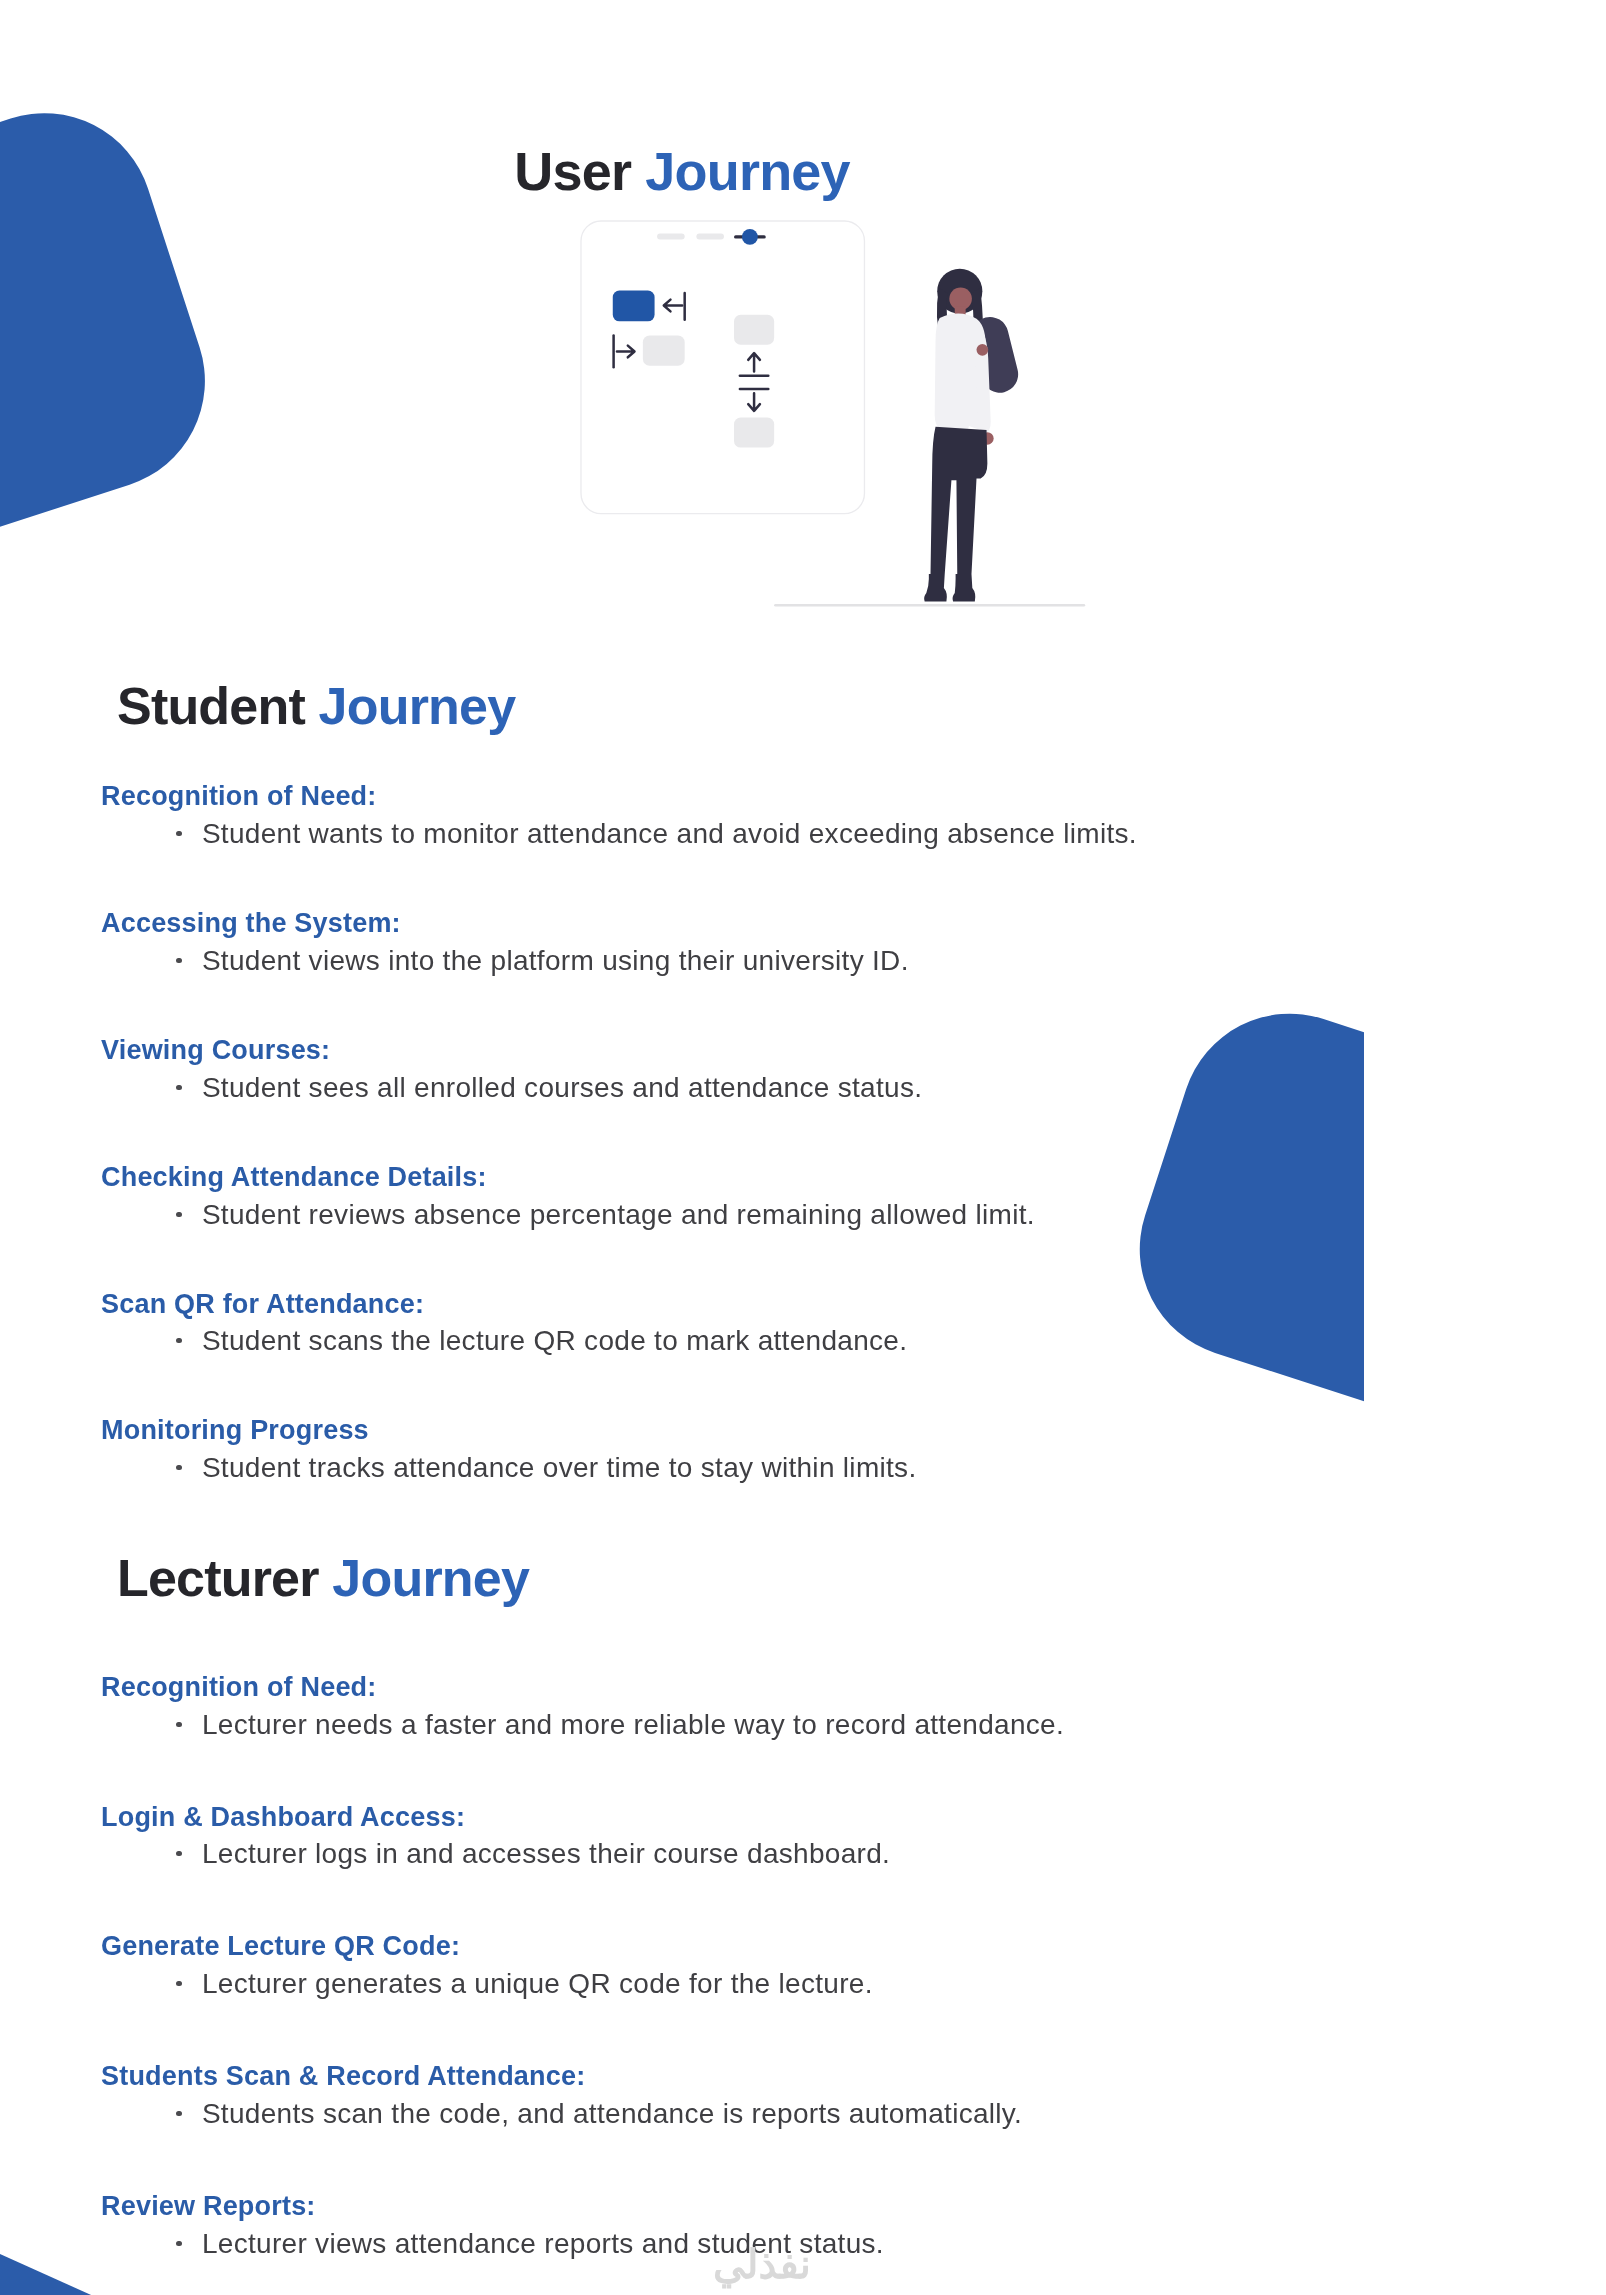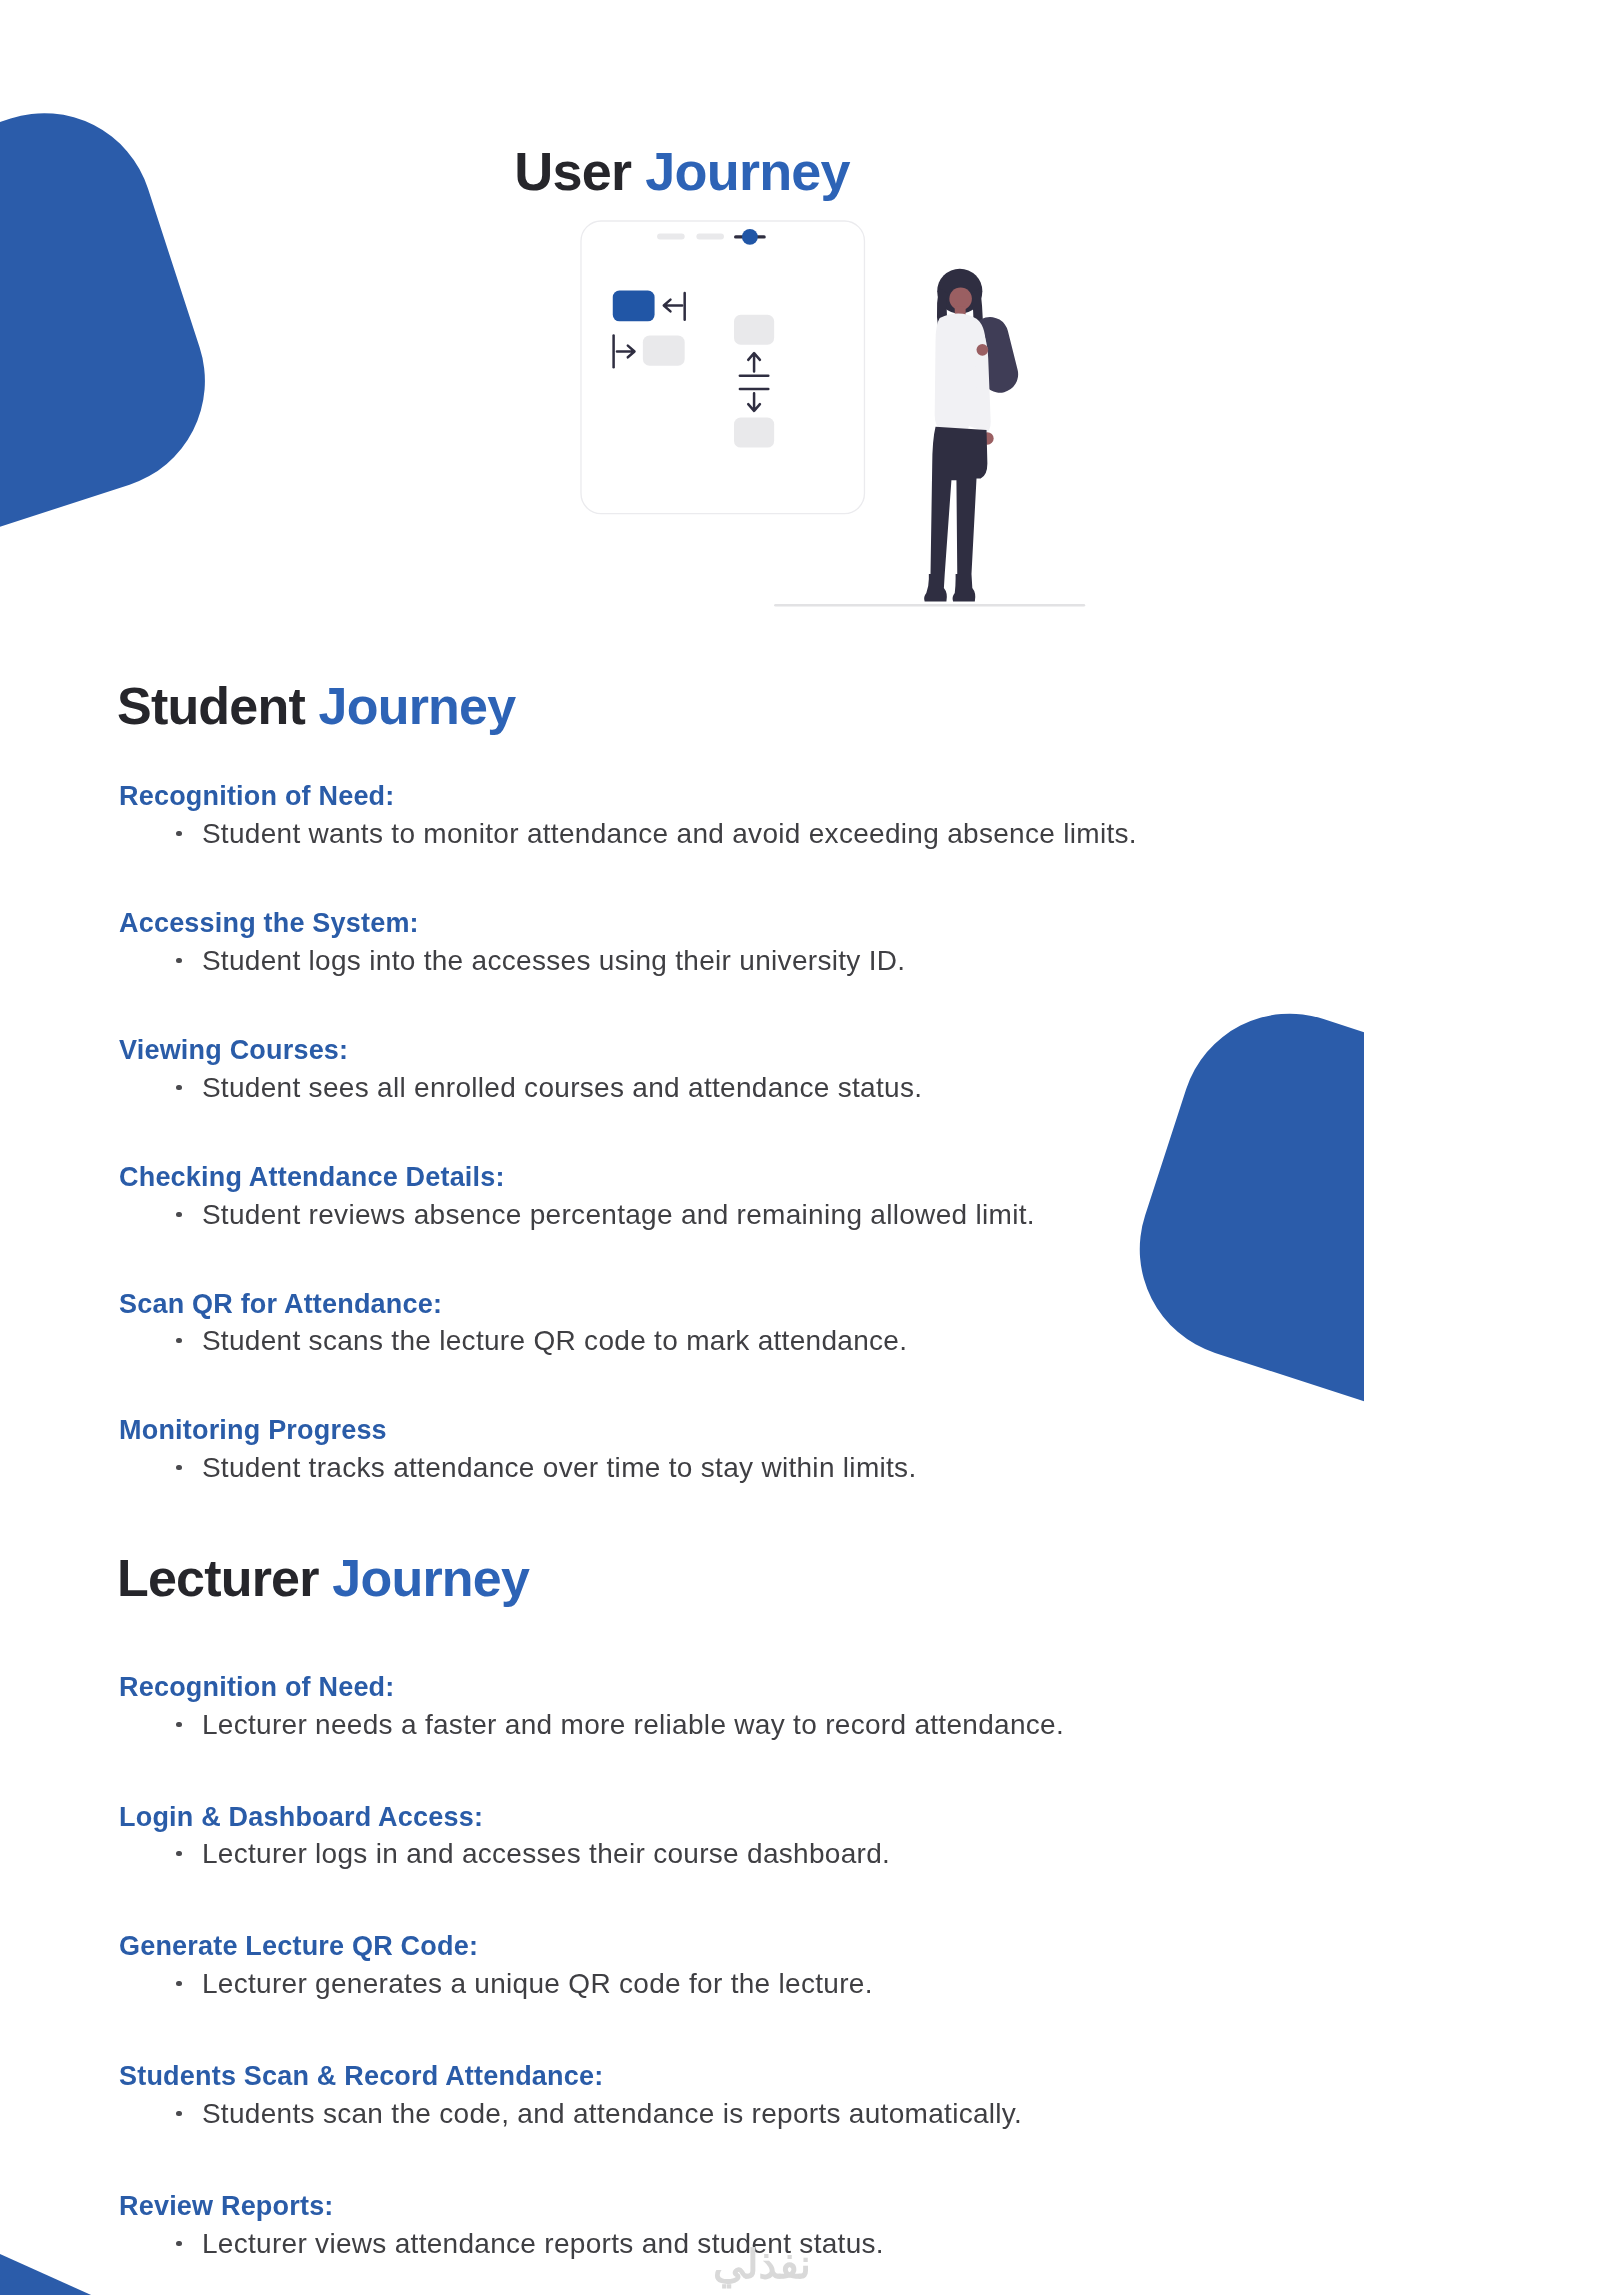--- a/index.html
+++ b/index.html
@@ -15,21 +15,21 @@
     position:absolute;top:64px;left:0;width:100%;text-align:center;
     font-size:54px;font-weight:700;color:var(--dark);letter-spacing:-0.8px;
   }
   .accent{color:var(--accent);}
   .illustration{position:absolute;left:569px;top:176px;width:519px;height:393px;}
   .section-heading{
     position:absolute;left:117px;font-size:52px;font-weight:700;
     color:var(--dark);letter-spacing:-0.8px;white-space:nowrap;
   }
   .item-label{
-    position:absolute;left:119px;font-size:27px;font-weight:700;
+    position:absolute;left:101px;font-size:27px;font-weight:700;
     color:var(--subhead);letter-spacing:0.2px;white-space:nowrap;
   }
   .item-row{position:absolute;left:176px;display:flex;align-items:flex-start;white-space:nowrap;}
   .dot{width:5.9px;height:5.9px;border-radius:50%;background:#4a4a4e;margin-top:12.6px;margin-right:20px;flex:none;}
   .item-text{font-size:28px;font-weight:300;color:var(--body);letter-spacing:0.3px;}
   .watermark{position:absolute;left:713px;width:201px;text-align:left;color:var(--wm);}
   .wm-logo{top:2201px;font-size:40px;font-weight:700;}
   .wm-site{top:2253px;font-size:29px;font-weight:400;letter-spacing:0.8px;}
   
   .f-card{fill:#ffffff;stroke:var(--ill-stroke);stroke-width:1.6;}
@@ -107,21 +107,21 @@
   <div id="sections">
       <div class="section-heading" style="top: 636px;"><span>Student</span> <span class="accent">Journey</span></div>
       <div class="item-label" style="top: 741px;">Recognition of Need:</div>
       <div class="item-row" style="top: 778px; justify-content: space-between;">
         <span class="dot"></span>
         <span class="item-text">Student wants to monitor attendance and avoid exceeding absence limits.</span>
       </div>
       <div class="item-label" style="top: 868px;">Accessing the System:</div>
       <div class="item-row" style="top: 905px;">
         <span class="dot"></span>
-        <span class="item-text">Student logs into the accesses using their university ID.</span>
+        <span class="item-text">Student views into the platform using their university ID.</span>
       </div>
       <div class="item-label" style="top: 995px;">Viewing Courses:</div>
       <div class="item-row" style="top: 1032px;">
         <span class="dot"></span>
         <span class="item-text">Student sees all enrolled courses and attendance status.</span>
       </div>
       <div class="item-label" style="top: 1122px; text-align: right;">Checking Attendance Details:</div>
       <div class="item-row" style="top: 1159px;">
         <span class="dot"></span>
         <span class="item-text">Student reviews absence percentage and remaining allowed limit.</span>

